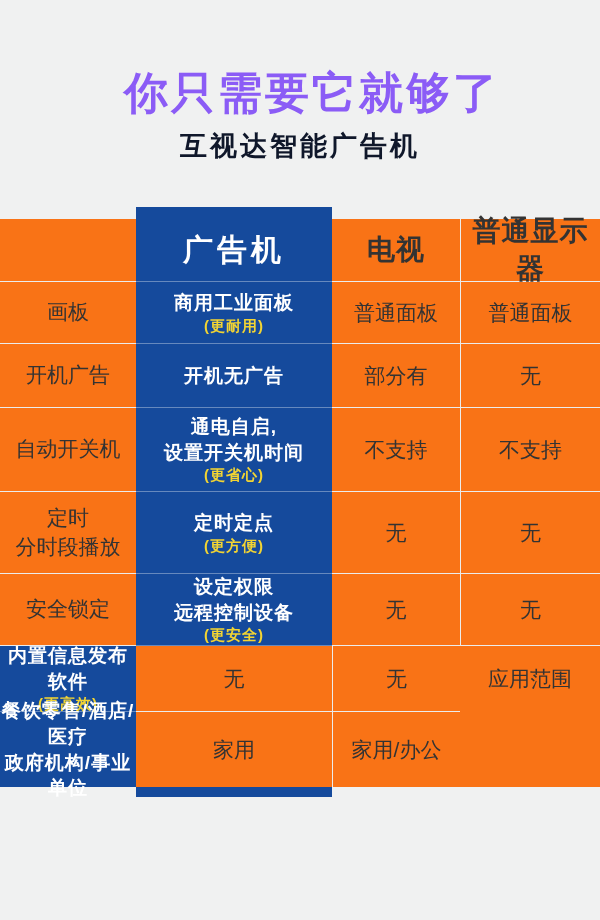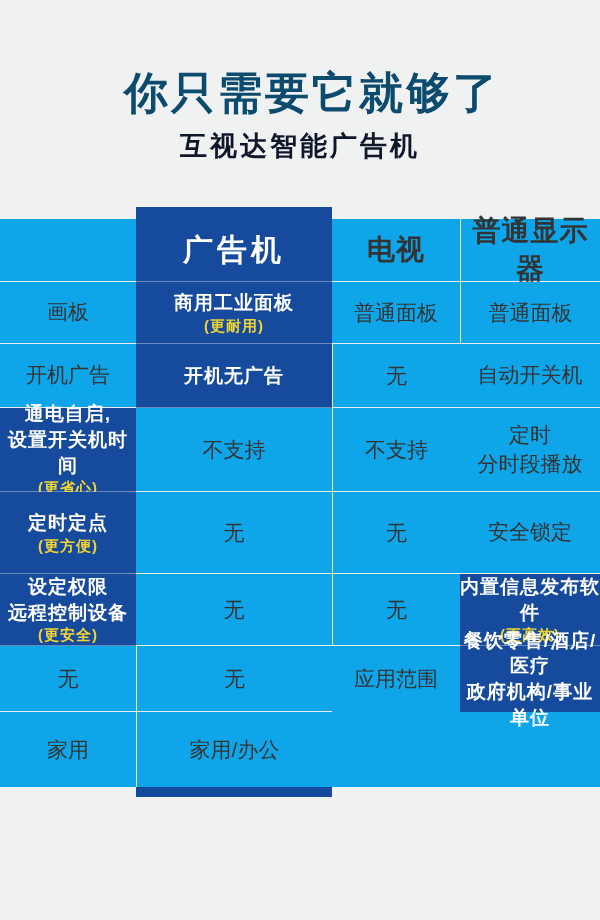--- a/index.html
+++ b/index.html
@@ -10,39 +10,39 @@
     position: relative;
     overflow: hidden;
   }
   .page { position: absolute; inset: 0; }
 
   
   .hero { position: absolute; top: 68px; left: 0; width: 600px; text-align: center; }
   .title {
     font-size: 44px;
     font-weight: 900;
-    color: #0c4a6e;
+    color: #8b5cf6;
     letter-spacing: 3px;
     line-height: 1.15;
     padding-left: 24px;
   }
   .subtitle {
     margin-top: 9px;
     font-size: 27px;
     font-weight: 600;
     color: #0f172a;
     letter-spacing: 3px;
   }
 
   
   .table-wrap {
     position: absolute;
     top: 219px; left: 0;
     width: 600px; height: 568px;
-    background: #0ea5e9;
+    background: #f97316;
   }
   .cap {
     position: absolute;
     left: 136px; width: 196px;
     background: #154a9c;
   }
   .cap-top    { top: -12px; height: 12px; }
   .cap-bottom { top: 568px; height: 10px; }
 
   .grid {
@@ -115,20 +115,23 @@
       <div class="cell c-monitor">
         <span class="plain-value">普通面板</span>
       </div>
 
       <div class="cell c-feature">
         <span class="feature-line">开机广告</span>
       </div>
       <div class="cell c-product">
         <span class="product-line">开机无广告</span>
       </div>
+      <div class="cell c-tv">
+        <span class="plain-value">部分有</span>
+      </div>
       <div class="cell c-monitor">
         <span class="plain-value">无</span>
       </div>
 
       <div class="cell c-feature">
         <span class="feature-line">自动开关机</span>
       </div>
       <div class="cell c-product">
         <span class="product-line">通电自启,</span>
         <span class="product-line">设置开关机时间</span>

